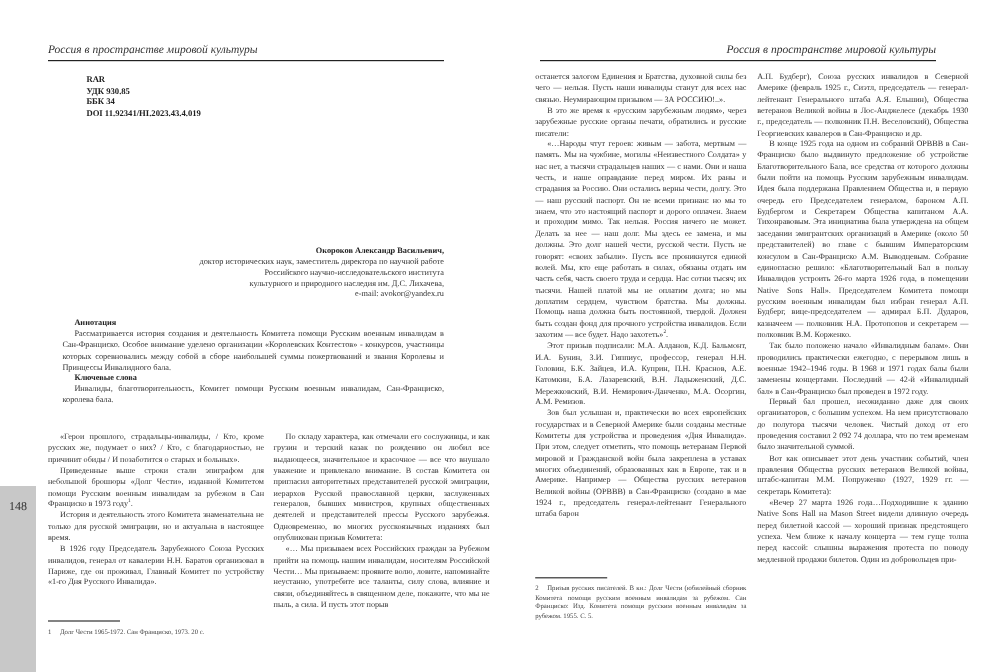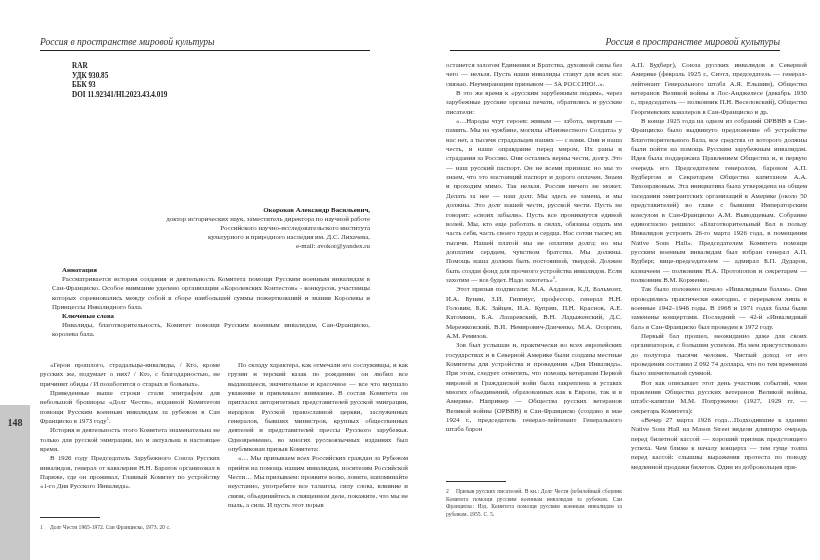--- a/index.html
+++ b/index.html
@@ -43,39 +43,39 @@
   .page.right .col.c2 { left: 221px; top: 27px; width: 176px; }
 
   .fn-rule { position: absolute; height: 1px; background: #333; width: 60px; }
   .footnote { position: absolute; font-size: 5.6px; line-height: 7.6px; color: #444; text-align: justify; }
   .page.left .fn-rule { left: 40px; top: 505px; }
   .page.left .footnote { left: 40px; top: 512px; width: 180px; }
   .page.right .fn-rule { left: 36px; top: 469px; }
   .page.right .footnote { left: 36px; top: 476px; width: 176px; }
   .footnote .fn-num { display: inline-block; width: 10px; }
 
-  .thumb-tab { position: absolute; top: 405px; height: 155px; width: 30px; background: #c8c8c8; font-weight: bold; }
+  .thumb-tab { position: absolute; top: 405px; height: 155px; width: 30px; background: #c8c8c8; }
   .thumb-tab.left { left: 0; }
   .thumb-tab.right { left: 830px; }
   .page-num { position: absolute; top: 12px; width: 30px; text-align: center; font-size: 10px; color: #333; }
   .thumb-tab.left .page-num { left: 0; }
   .thumb-tab.right .page-num { left: 0; }
   sup { font-size: 4.5px; vertical-align: super; line-height: 0; }
 </style>
 </head>
 <body>
 
 <div class="page left">
   <div class="running-head">Россия в пространстве мировой культуры</div>
   <div class="head-rule"></div>
 
   <div class="codes">
     <div>RAR</div>
     <div>УДК 930.85</div>
-    <div>ББК 93</div>
+    <div>ББК 34</div>
     <div>DOI 11.92341/HI.2023.43.4.019</div>
   </div>
 
 
   <div class="author-block">
     <div class="author-name">Окороков Александр Васильевич,</div>
     <div>доктор исторических наук, заместитель директора по научной работе</div>
     <div>Российского научно-исследовательского института</div>
     <div>культурного и природного наследия им. Д.С. Лихачева,</div>
     <div>e-mail: avokor@yandex.ru</div>

